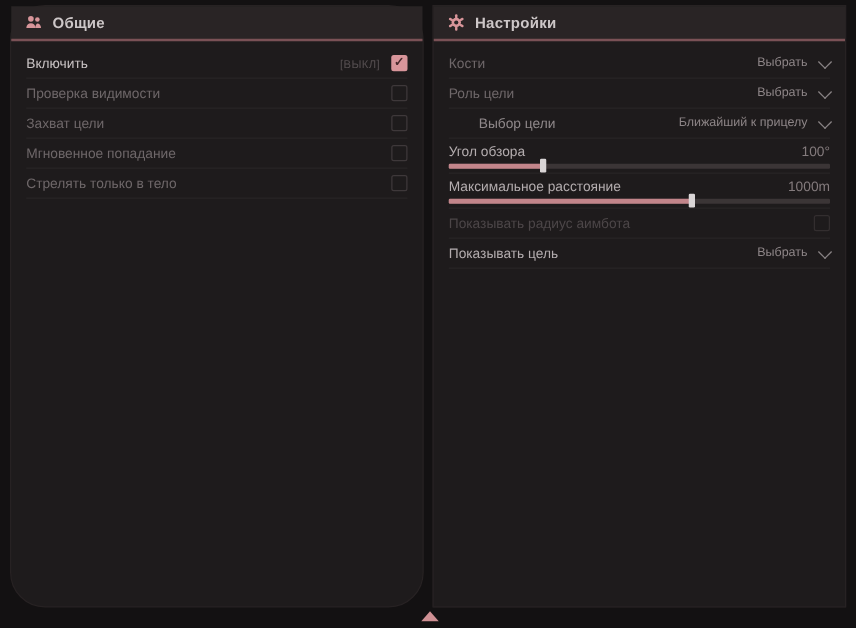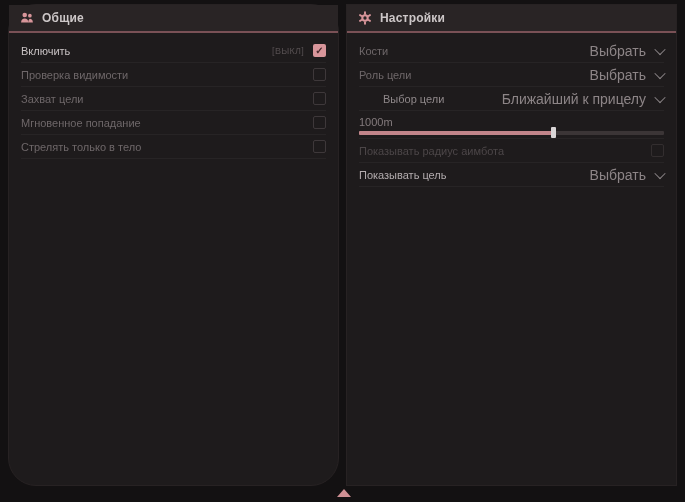--- a/index.html
+++ b/index.html
@@ -23,21 +23,21 @@
   .lbl.disabled{color:#4c4648;}
   .right-side{display:flex;align-items:center;gap:9px;}
   .badge{font-size:9px;color:#564f51;letter-spacing:.3px;}
   .cb{width:13px;height:13px;border-radius:2px;box-sizing:border-box;
     display:flex;align-items:center;justify-content:center;}
   .cb.checked{background:#d8959a;}
   .cb.checked .mark{color:#46282b;font-size:10px;font-weight:bold;line-height:1;}
   .cb.empty{border:1px solid #3e383a;background:transparent;}
   .cb.empty.dim{border-color:#332e2f;}
   .select{display:flex;align-items:center;gap:10px;cursor:pointer;}
-  .select .val{font-size:14px;color:#8d8587;}
+  .select .val{font-size:10px;color:#8d8587;}
   .chev{width:7px;height:7px;border-right:1.5px solid #8a8486;border-bottom:1.5px solid #8a8486;
     transform:rotate(45deg) translate(-1px,-1px);display:inline-block;}
   .slider-block{margin:0 12px;padding-top:3px;height:24px;
     border-bottom:1px solid rgba(255,255,255,0.045);}
   .slider-top{display:flex;align-items:center;justify-content:space-between;height:15px;}
   .slider-val{font-size:11px;color:#847b7d;}
   .track{position:relative;height:4px;background:#3b3536;border-radius:1px;margin-top:2px;}
   .fill{position:relative;height:4px;background:#c2858a;border-radius:1px;}
   .thumb{position:absolute;right:-2px;top:-4px;width:5px;height:11px;background:#d9d5d6;
     border-radius:1px;}
@@ -135,23 +135,35 @@
       </div>
 
       <div class="row">
         <span class="lbl mid">Выбор цели</span>
         <span class="select">
           <span class="val">Ближайший к прицелу</span>
           <span class="chev"></span>
         </span>
       </div>
 
+      <div class="slider-block">
+        <div class="slider-top">
+          <span class="lbl strong">Угол обзора</span>
+          <span class="slider-val">100°</span>
+        </div>
+        <div class="track">
+          <div class="fill" style="width: 25%;">
+            <div class="thumb"></div>
+          </div>
+        </div>
+      </div>
 
       <div class="slider-block">
         <div class="slider-top">
+          <span class="lbl strong">Максимальное расстояние</span>
           <span class="slider-val">1000m</span>
         </div>
         <div class="track">
           <div class="fill" style="width: 64%;">
             <div class="thumb"></div>
           </div>
         </div>
       </div>
 
       <div class="row">

